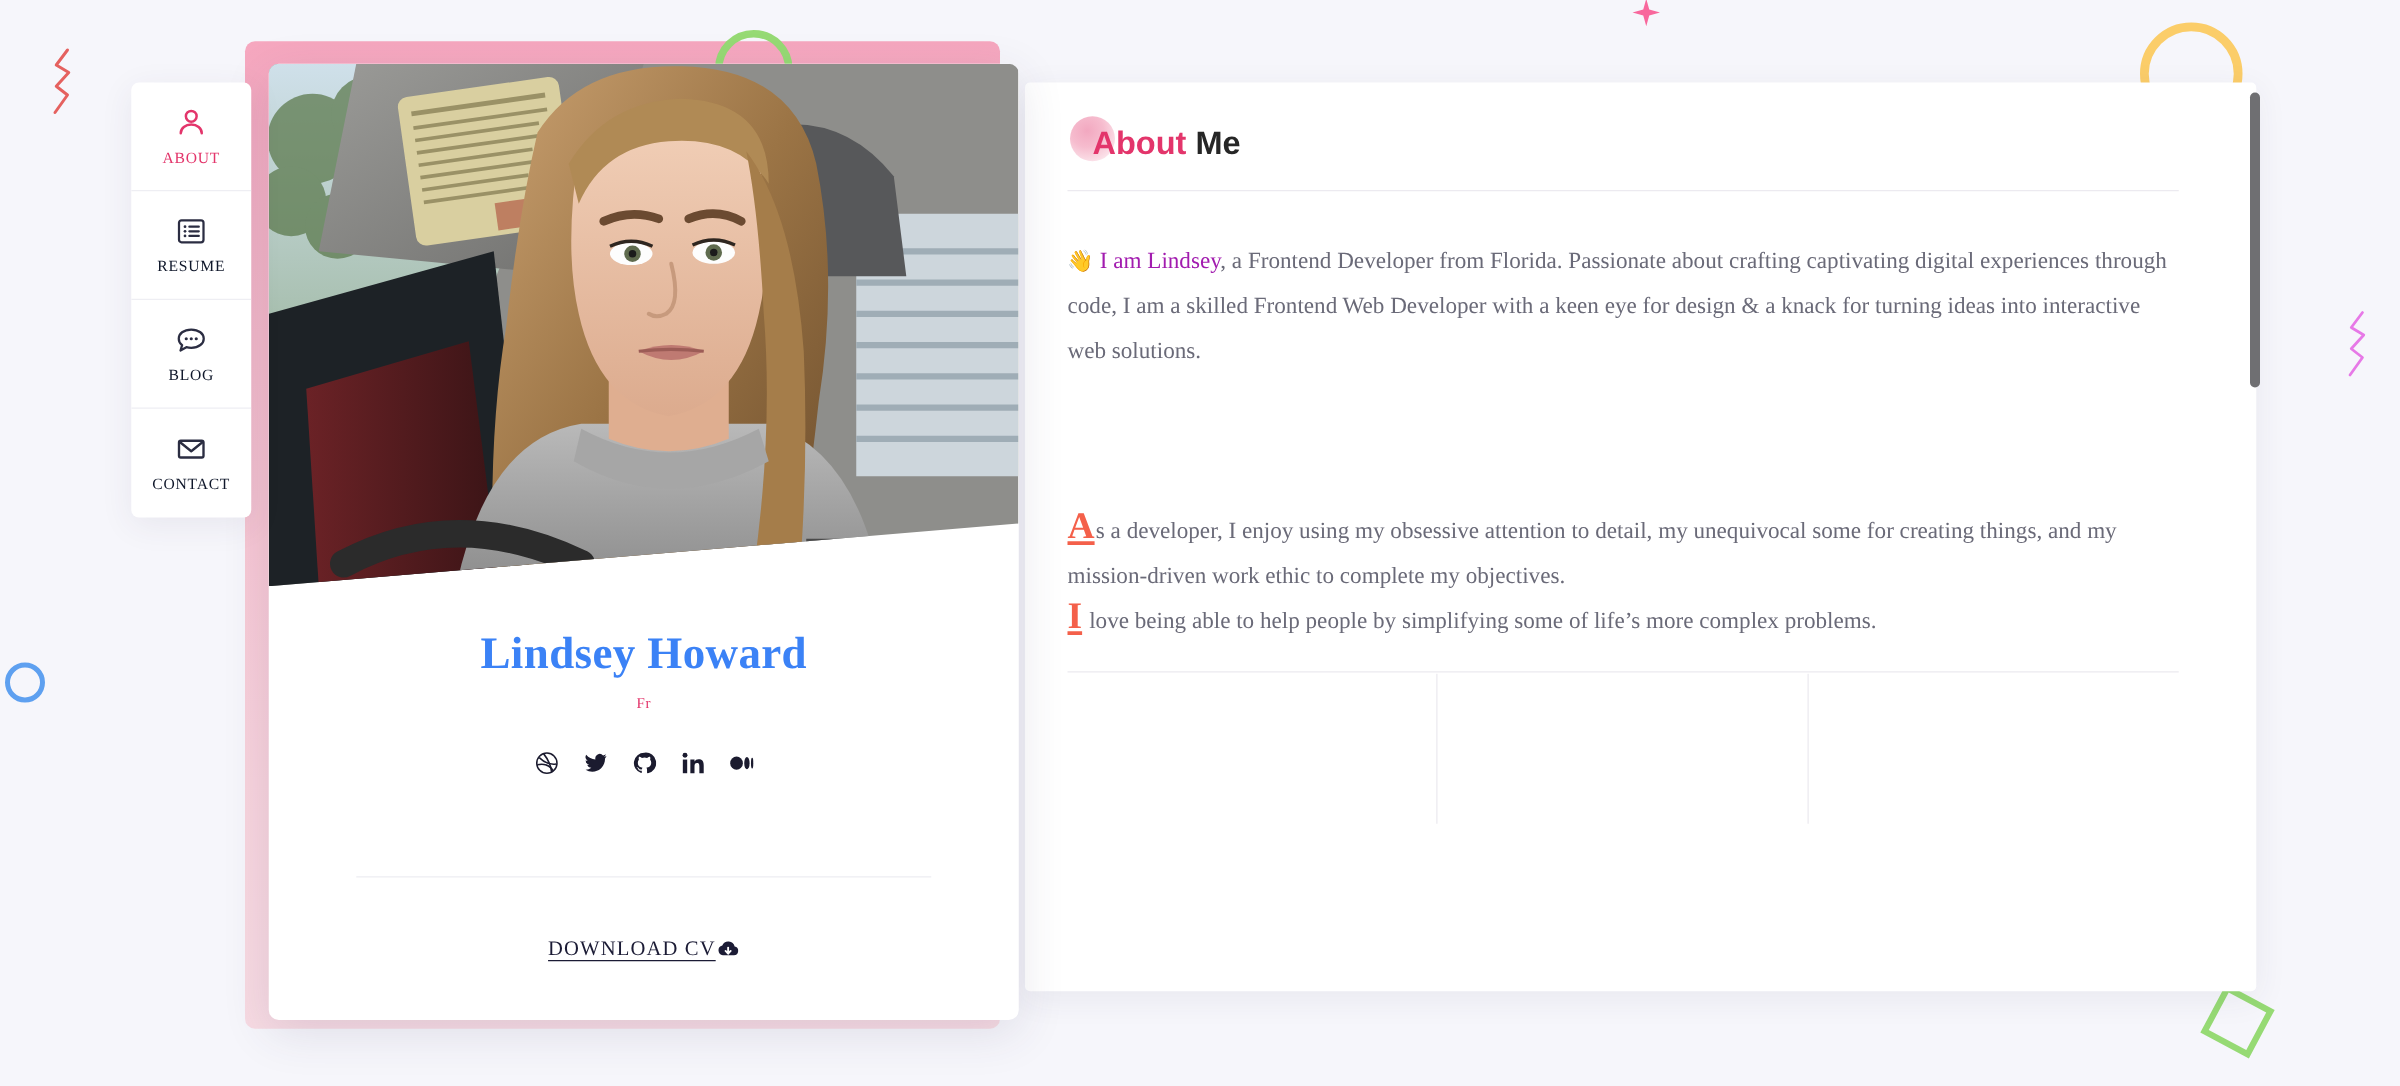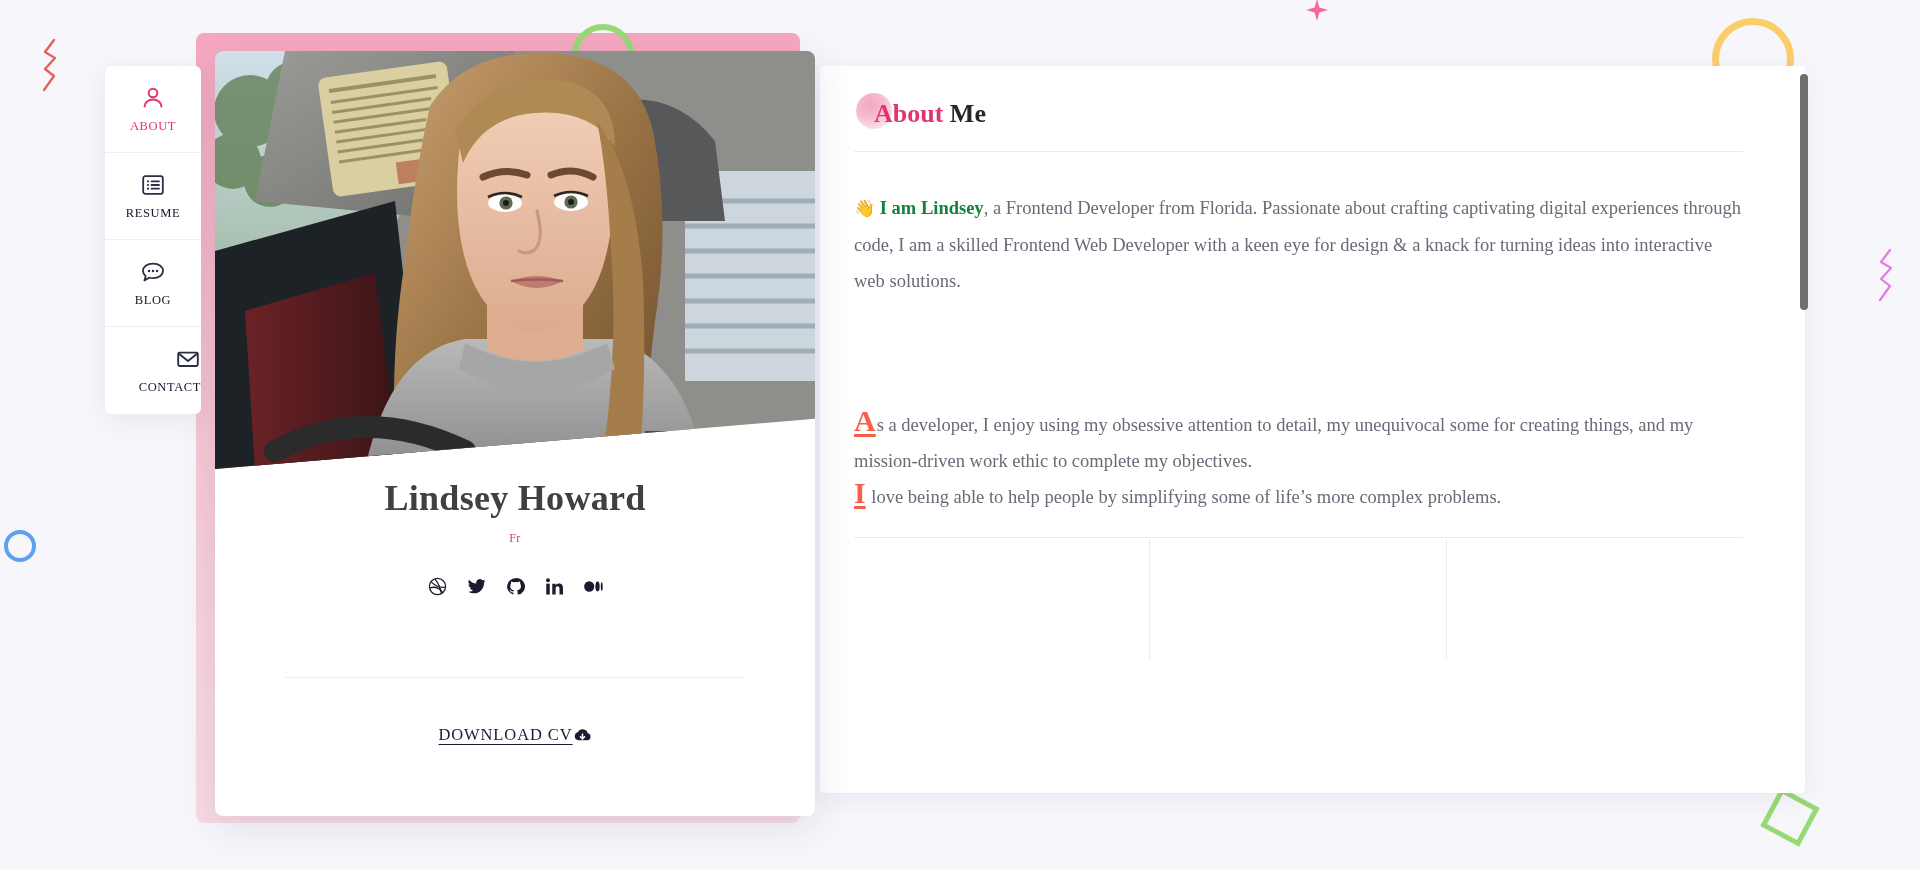--- a/index.html
+++ b/index.html
@@ -45,21 +45,21 @@
     height: 87px;
     display: flex;
     flex-direction: column;
     align-items: center;
     justify-content: center;
     gap: 8px;
     cursor: pointer;
     border-bottom: 1px solid #eeeef3;
     text-decoration: none;
   }
-  .nav-item:last-child { border-bottom: none; align-items: flex-end; }
+  .nav-item:last-child { border-bottom: none; }
   .nav-label {
     font-family: "Liberation Serif", "DejaVu Serif", serif;
     font-size: 12.5px;
     letter-spacing: 0.6px;
     color: #0f172a;
   }
   .nav-item.active .nav-label { color: #e3356b; }
   .nav-icon { width: 26px; height: 26px; display: block; color: #2b2d42; }
   .nav-item.active .nav-icon { color: #e3356b; }
 
@@ -94,22 +94,22 @@
     overflow: hidden;
     position: relative;
     clip-path: polygon(0 0, 100% 0, 100% 88%, 0 100%);
   }
   #photo-wrap svg { display: block; width: 100%; height: 100%; }
 
   #card-name {
     text-align: center;
     font-family: "Liberation Serif", "DejaVu Serif", serif;
     font-size: 36px;
-    color: #404040;
-    margin-top: 8px;
+    color: #3b82f6;
+    margin-top: 32px;
     letter-spacing: 0.3px;
   }
   #card-role {
     text-align: center;
     font-family: "Liberation Serif", "DejaVu Serif", serif;
     font-size: 12px;
     color: #e3356b;
     margin-top: 12px;
     letter-spacing: 0.5px;
     min-height: 18px;
@@ -168,21 +168,21 @@
     overflow: hidden;
     padding: 0 0 0 0;
   }
   .panel-inner { padding: 0 62px 0 34px; }
 
   .section-heading {
     position: relative;
     display: inline-block;
     margin-top: 33px;
     margin-left: 20px;
-    font-family: Liberation Serif, serif;
+    font-family: Liberation Sans, sans-serif;
     font-size: 26px;
     font-weight: bold;
     color: #262626;
     z-index: 2;
   }
   .section-heading .blob {
     position: absolute;
     left: -18px;
     top: -6px;
     width: 36px;
@@ -198,21 +198,21 @@
     background: #eceaf0;
     margin: 22px 0 0 0;
   }
 
   .para {
     font-family: "Liberation Serif", "DejaVu Serif", serif;
     font-size: 18.5px;
     line-height: 36px;
     color: #6a6a78;
   }
-  .para b { color: #15803d; font-weight: bold; }
+  .para b { color: #a21caf; font-weight: normal; }
   .wave { font-size: 17px; }
 
   .dropcap {
     color: #f4604a;
     font-weight: bold;
     font-size: 30px;
     line-height: 0;
     text-decoration: underline;
     text-underline-offset: 3px;
     padding-right: 1px;

